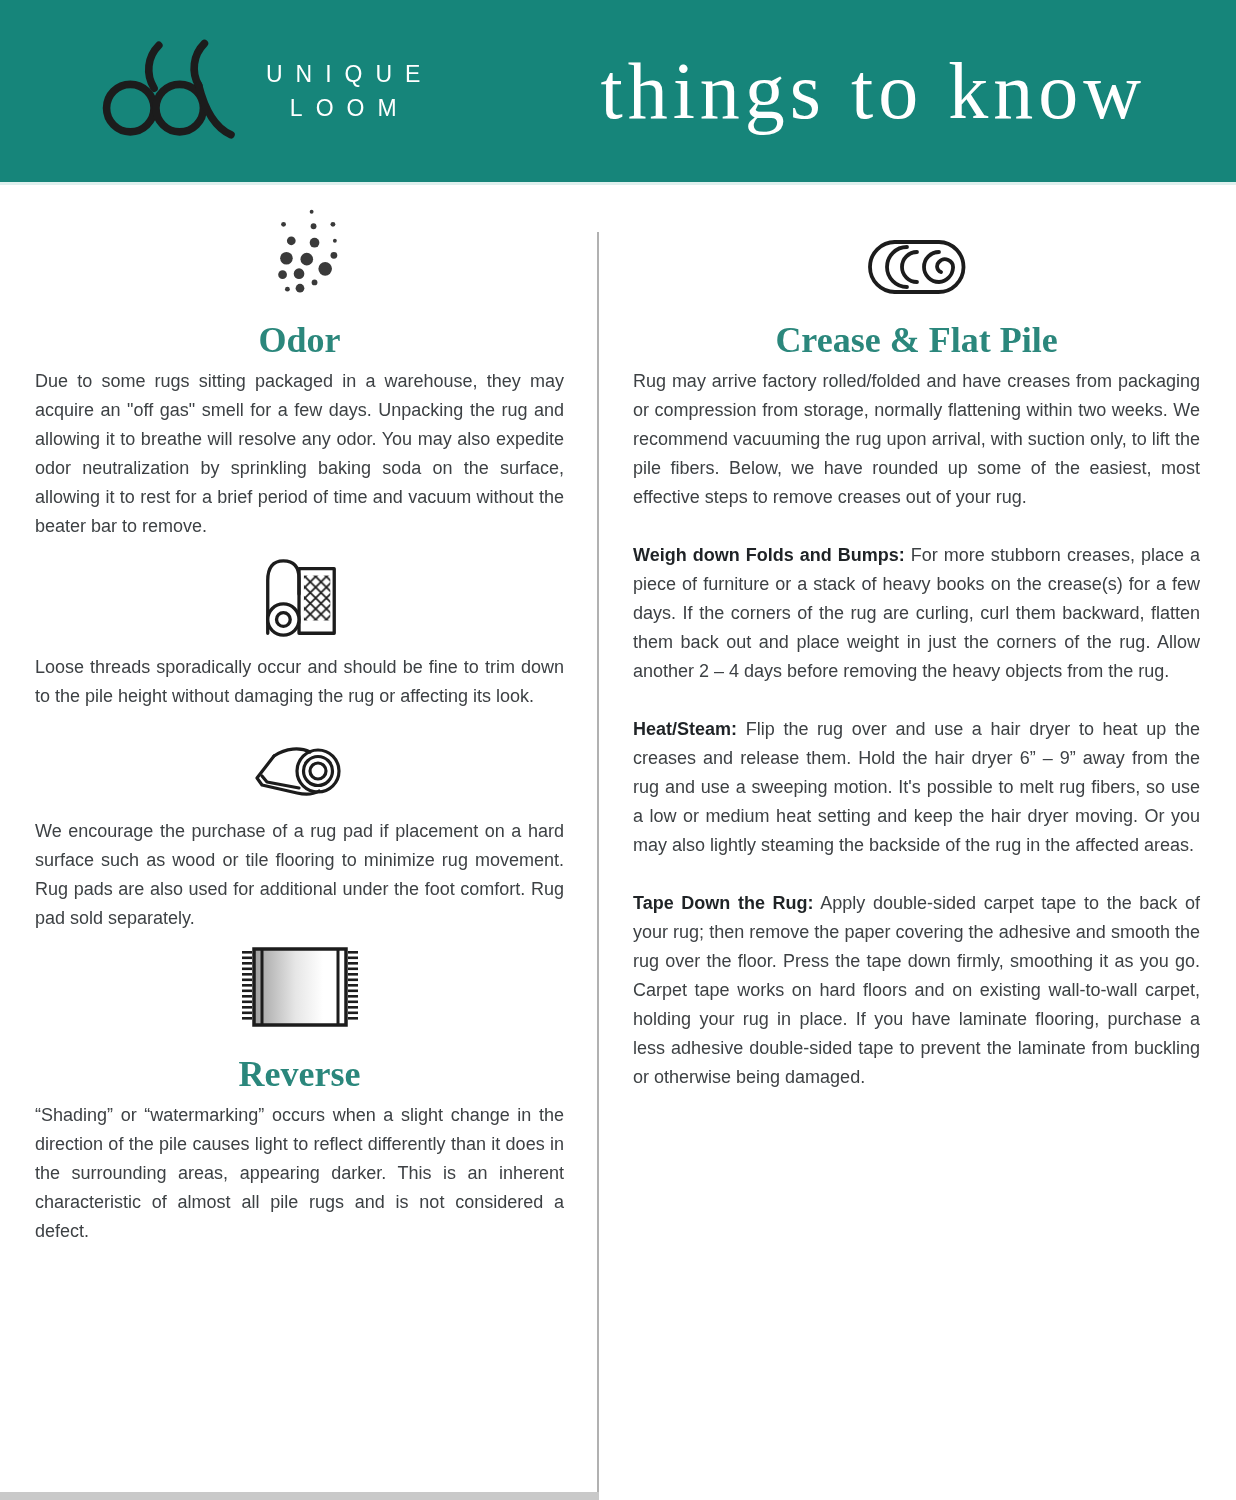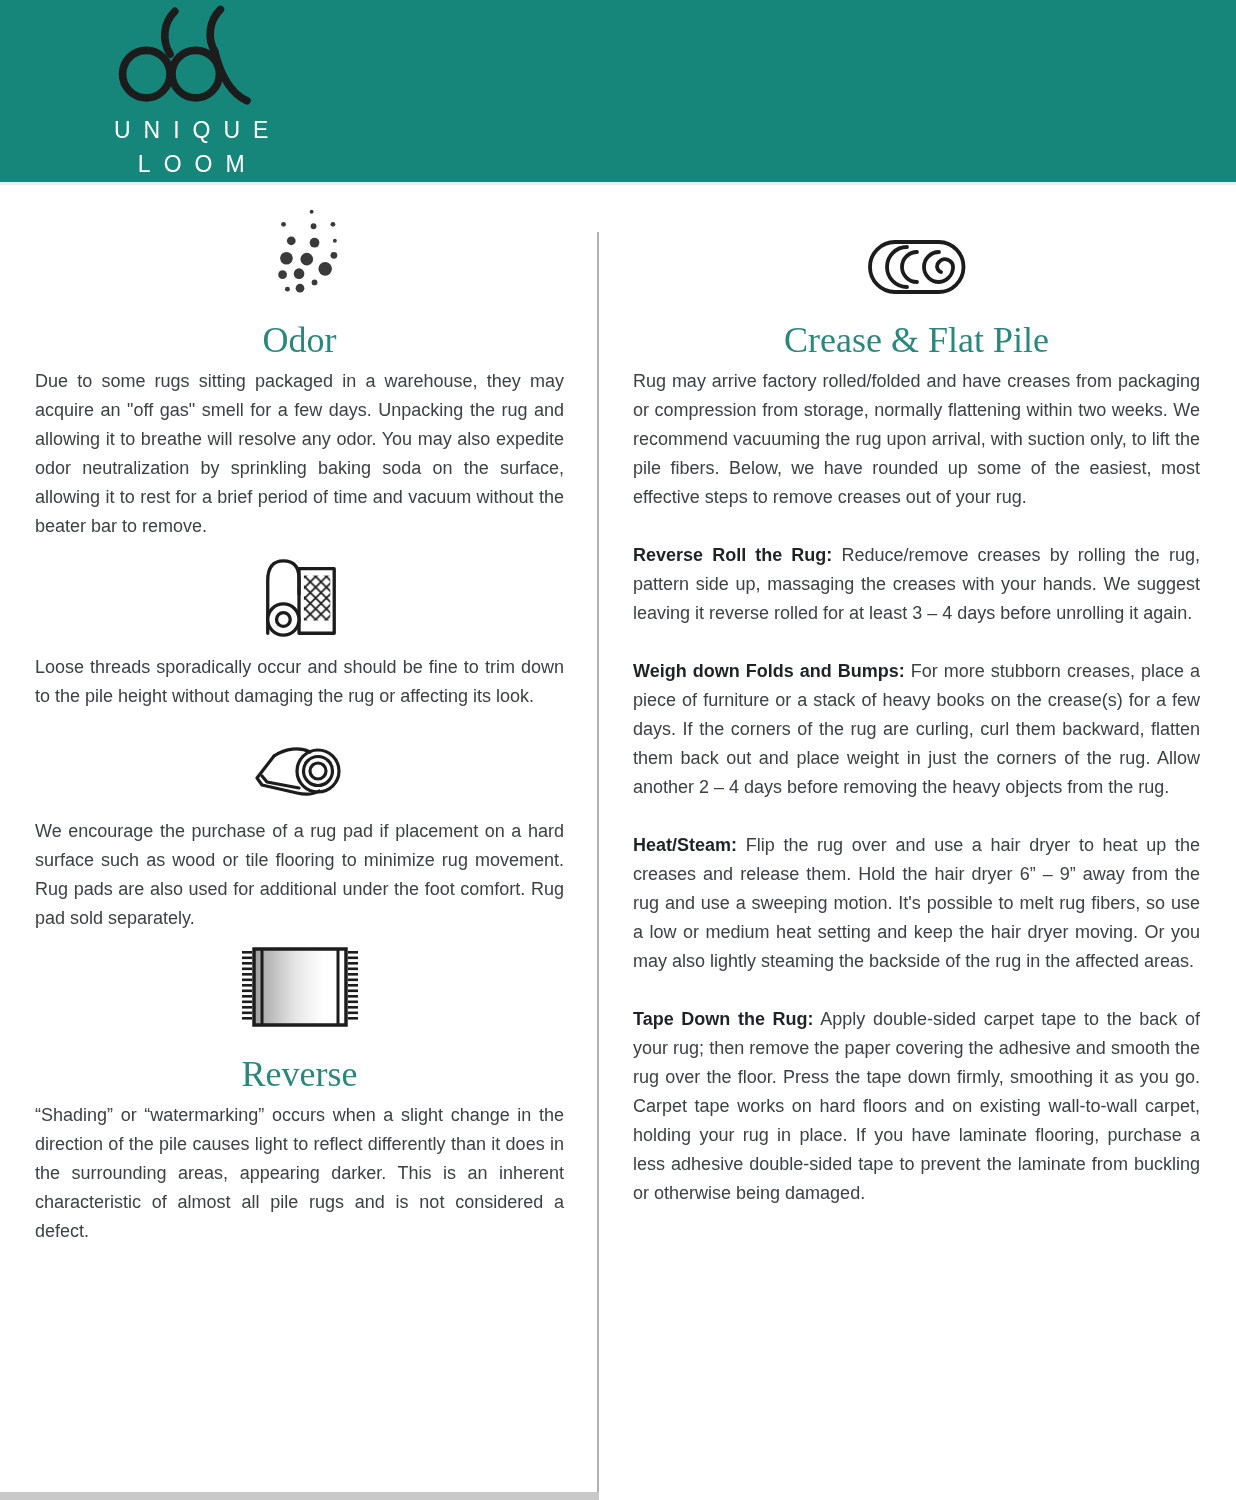--- a/index.html
+++ b/index.html
@@ -13,21 +13,21 @@
   
   .banner{
     height:185px;
     background:#16857a;
     border-bottom:3px solid #dff0ee;
     display:flex;
     align-items:center;
     box-sizing:border-box;
     padding-left:98px;
   }
-  .brand{display:flex;align-items:center;flex-direction:column;}
+  .brand{display:flex;align-items:center;}
   .brand svg{display:block;}
   .brand-text{
     margin-left:16px;
     color:#ffffff;
     font-size:23px;
     letter-spacing:13px;
     line-height:34px;
     text-align:center;
     font-weight:400;
   }
@@ -58,21 +58,21 @@
     width:599px;height:8px;
     background:#c9c9c9;
   }
   
   .icon-wrap{text-align:center;}
   .icon-wrap svg{display:inline-block;}
   h2.sec-head{
     margin:20px 0 0;
     text-align:center;
     font-family:"Liberation Serif", serif;
-    font-weight:400;
+    font-weight:700;
     font-size:36px;
     line-height:42px;
     color:#2b877c;
   }
   p.body{
     margin:6px 0 0;
     text-align:justify;
     font-size:18px;
     line-height:29px;
     color:#3d4144;
@@ -99,20 +99,21 @@
           <path d="M 64,10 C 52,22 50,40 59,55"></path>
           <path d="M 112,8 C 100,20 98,38 106,52"></path>
           <path d="M 106,52 C 112,76 122,96 140,104"></path>
         </g>
       </svg>
       <div class="brand-text">
         <span>UNIQUE</span>
         <span>LOOM</span>
       </div>
     </div>
+    <h1 class="title">things to know</h1>
   </header>
 
   <main class="columns">
 
     <section class="col col-left">
 
       <div class="sec">
         <div class="icon-wrap">
           <svg width="100" height="92" viewBox="0 0 100 95">
             <g fill="#3a3a3a">
@@ -234,21 +235,20 @@
               <path d="M 28,3 A 25,25 0 1 0 28,53"></path>
               <path d="M 40,8 A 20,20 0 1 0 40,48"></path>
               <path d="M 50,13 A 15,15 0 1 0 50,43"></path>
               <path d="M 72,13 A 15,15 0 1 0 72,43 A 15,15 0 0 0 86,29 A 8,8 0 0 0 72,23 A 6,6 0 0 0 74,33"></path>
             </g>
           </svg>
         </div>
         <h2 class="sec-head">Crease &amp; Flat Pile</h2>
         <p class="body">Rug may arrive factory rolled/folded and have creases from packaging or compression from storage, normally flattening within two weeks. We recommend vacuuming the rug upon arrival, with suction only, to lift the pile fibers. Below, we have rounded up some of the easiest, most effective steps to remove creases out of your rug.</p>
 
-        <p class="body tip"><strong>Reverse Roll the Rug:</strong> <span>Reduce/remove creases by rolling the rug, pattern side up, massaging the creases with your hands. We suggest leaving it reverse rolled for at least 3 – 4 days before unrolling it again.</span></p>
 
         <p class="body tip"><strong>Weigh down Folds and Bumps:</strong> <span>For more stubborn creases, place a piece of furniture or a stack of heavy books on the crease(s) for a few days. If the corners of the rug are curling, curl them backward, flatten them back out and place weight in just the corners of the rug. Allow another 2 – 4 days before removing the heavy objects from the rug.</span></p>
 
         <p class="body tip"><strong>Heat/Steam:</strong> <span>Flip the rug over and use a hair dryer to heat up the creases and release them. Hold the hair dryer 6” – 9” away from the rug and use a sweeping motion. It's possible to melt rug fibers, so use a low or medium heat setting and keep the hair dryer moving. Or you may also lightly steaming the backside of the rug in the affected areas.</span></p>
 
         <p class="body tip"><strong>Tape Down the Rug:</strong> <span>Apply double-sided carpet tape to the back of your rug; then remove the paper covering the adhesive and smooth the rug over the floor. Press the tape down firmly, smoothing it as you go. Carpet tape works on hard floors and on existing wall-to-wall carpet, holding your rug in place. If you have laminate flooring, purchase a less adhesive double-sided tape to prevent the laminate from buckling or otherwise being damaged.</span></p>
       </div>
 
     </section>
   </main>

